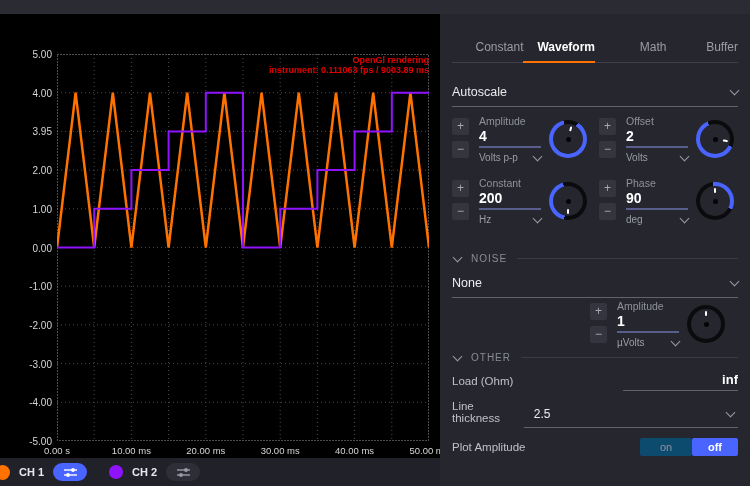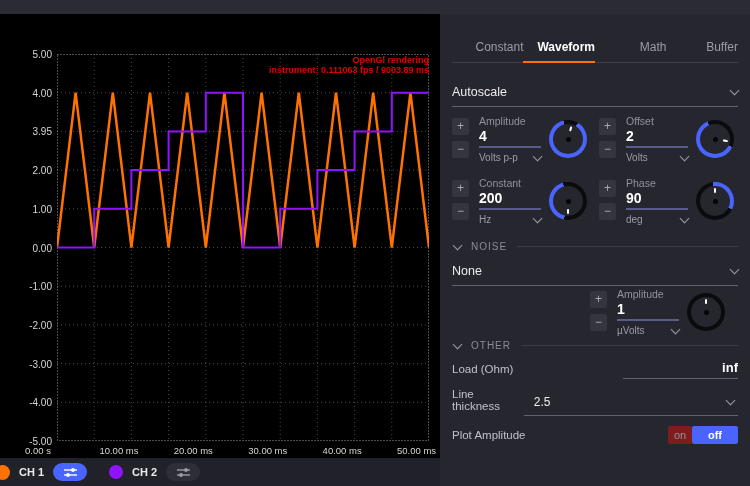--- a/index.html
+++ b/index.html
@@ -5,21 +5,21 @@
   html,body{margin:0;padding:0;}
   .app{position:relative;width:750px;height:486px;background:#000;overflow:hidden;
        font-family:"Liberation Sans","DejaVu Sans",sans-serif;-webkit-font-smoothing:antialiased;}
   .topbar{position:absolute;left:0;top:0;width:750px;height:14px;background:#2b2b34;}
   
   .left{position:absolute;left:0;top:14px;width:440px;height:444px;background:#000;}
   .annots{position:absolute;right:11px;top:41px;text-align:right;color:#e20000;
           font-size:9px;font-weight:bold;line-height:10px;z-index:3;}
   #plot-svg{position:absolute;left:57px;top:40px;}
   .ytick{position:absolute;width:50px;text-align:right;color:#d6d6d6;font-size:10px;}
-  .xtick{position:absolute;width:64px;text-align:left;color:#d6d6d6;font-size:9.5px;top:431px;}
+  .xtick{position:absolute;width:64px;text-align:center;color:#d6d6d6;font-size:9.5px;top:431px;}
   
   .bottombar{position:absolute;left:0;top:458px;width:750px;height:28px;background:#21212a;
              display:flex;align-items:center;}
   .chdot{width:15px;height:15px;border-radius:50%;flex:none;}
   .chdot.c1{margin-left:-5px;background:#ff7200;}
   .chdot.c2{margin-left:22px;background:#9013fe;width:14px;height:14px;}
   .chlabel{color:#e9e9ec;font-size:11px;font-weight:bold;margin:0 0 0 9px;}
   .chpill{width:34px;height:18px;border-radius:9px;margin-left:9px;border:none;flex:none;
           display:flex;align-items:center;justify-content:center;padding:0;cursor:pointer;}
   .chpill.on{background:#4a64ff;}
@@ -52,34 +52,34 @@
   .kin{position:absolute;left:4px;top:4px;width:30px;height:30px;border-radius:50%;background:#26262f;}
   .kdot{position:absolute;left:50%;top:50%;width:5px;height:5px;margin:-2.5px 0 0 -2.5px;
         border-radius:50%;background:#050507;}
   .kptr{position:absolute;inset:0;}
   .kptr i{position:absolute;left:50%;top:6px;width:2px;height:5px;margin-left:-1px;background:#fff;border-radius:1px;}
   .knob-a{background:conic-gradient(from 32deg,#4a64ff 0 314deg,#0b0b0e 314deg 360deg);}
   .knob-o{background:conic-gradient(from 115deg,#4a64ff 0 222deg,#0b0b0e 222deg 360deg);}
   .knob-f{background:conic-gradient(from 192deg,#4a64ff 0 152deg,#0b0b0e 152deg 360deg);}
   .knob-p{background:conic-gradient(from 354deg,#4a64ff 0 122deg,#0b0b0e 122deg 360deg);}
   .knob-n{background:#0b0b0e;}
-  .sechdr{display:flex;align-items:center;margin-top:14px;color:#8a8d96;font-size:10px;letter-spacing:1px;}
+  .sechdr{display:flex;align-items:center;margin-top:26px;color:#8a8d96;font-size:10px;letter-spacing:1px;}
   .sechdr .chev{margin-right:10px;margin-left:2px;}
   .sechdr .hline{flex:1;height:1px;background:#3c3c46;margin-left:10px;}
   .noisectl{margin-left:auto;width:148px;margin-top:2px;}
   .formrow{display:flex;align-items:flex-end;margin-top:9px;font-size:11.5px;color:#bfc1c8;}
   .formrow .flabel{padding-bottom:4px;}
   .infbox{margin-left:auto;width:115px;border-bottom:1px solid #62626c;}
   .infbox input{width:100%;background:transparent;border:none;outline:none;color:#fff;
         font-size:13px;font-weight:bold;padding:0 0 3px 8px;font-family:inherit;box-sizing:border-box;text-align:right;}
   .thickbox{margin-left:auto;width:203px;display:flex;align-items:center;justify-content:space-between;
         border-bottom:1px solid #62626c;padding:0 4px 6px 10px;color:#ececef;font-size:12px;cursor:pointer;}
   .toggle{margin-left:auto;display:flex;}
   .tgl{height:18px;border:none;font-size:11px;font-family:inherit;cursor:pointer;border-radius:2px;padding:0;}
-  .tgl.onb{width:24px;background:#7f1d1d;color:#8f929b;}
+  .tgl.onb{width:52px;background:#0c4a6e;color:#8f929b;}
   .tgl.offb{width:46px;background:#4a64ff;color:#fff;font-weight:bold;}
   .autorow{margin-top:10px;align-items:center;}
 </style>
 </head>
 <body>
 
 <div class="app">
   <div class="topbar"></div>
 
   <div class="left">

